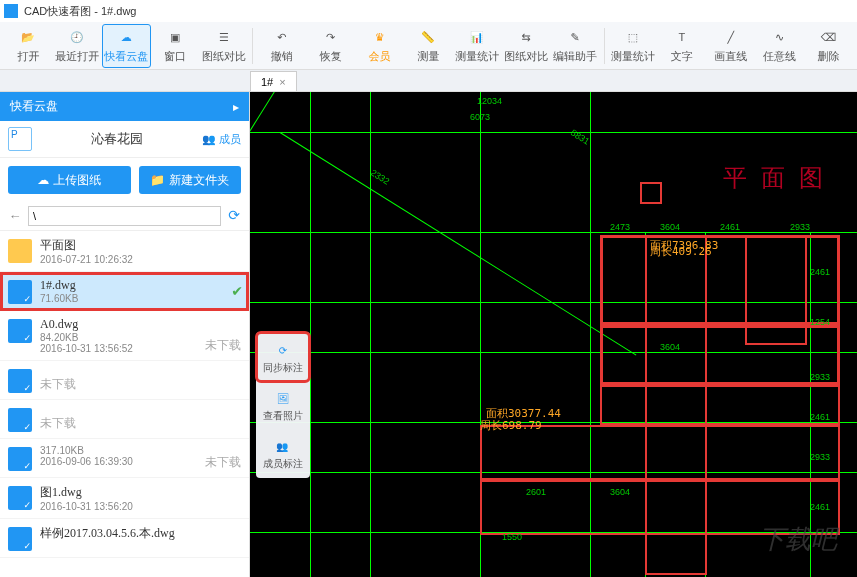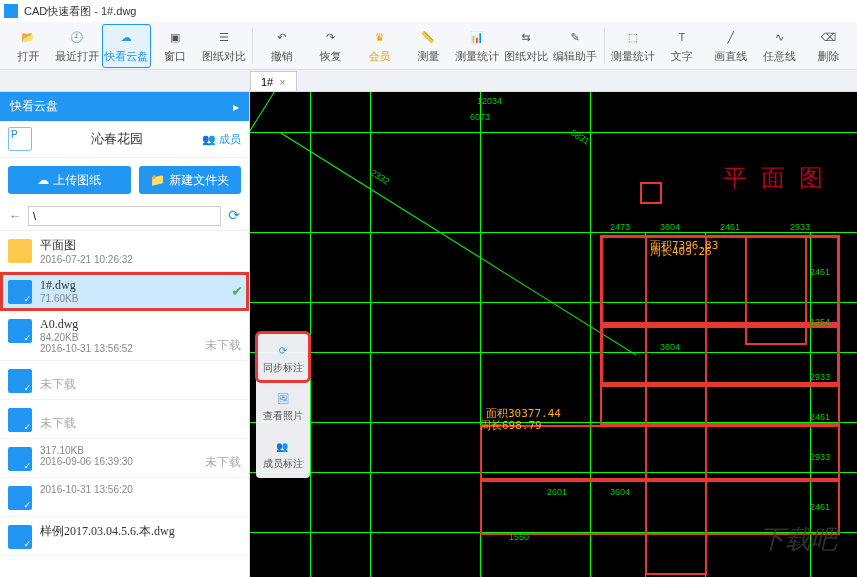--- a/index.html
+++ b/index.html
@@ -223,20 +223,21 @@
           <div class="file-icon"></div>
           <div class="file-info">
             <div class="file-size">317.10KB</div>
             <div class="file-date">2016-09-06 16:39:30</div>
           </div>
           <div class="file-status">未下载</div>
         </div>
         <div class="file-item">
           <div class="file-icon"></div>
           <div class="file-info">
+            <div class="file-name">图1.dwg</div>
             <div class="file-date">2016-10-31 13:56:20</div>
           </div>
         </div>
         <div class="file-item">
           <div class="file-icon"></div>
           <div class="file-info">
             <div class="file-name">样例2017.03.04.5.6.本.dwg</div>
           </div>
         </div>
       </div>
@@ -300,19 +301,19 @@
       <div class="dim" style="left:410px;top:130px">3604</div>
       <div class="dim" style="left:470px;top:130px">2461</div>
       <div class="dim" style="left:540px;top:130px">2933</div>
       <div class="dim" style="left:560px;top:175px">2461</div>
       <div class="dim" style="left:560px;top:225px">1254</div>
       <div class="dim" style="left:560px;top:280px">2933</div>
       <div class="dim" style="left:560px;top:320px">2461</div>
       <div class="dim" style="left:560px;top:360px">2933</div>
       <div class="dim" style="left:560px;top:410px">2461</div>
       <div class="dim" style="left:410px;top:250px">3604</div>
-      <div class="dim" style="left:297px;top:395px">2601</div>
+      <div class="dim" style="left:276px;top:395px">2601</div>
       <div class="dim" style="left:360px;top:395px">3604</div>
-      <div class="dim" style="left:259px;top:440px">1550</div>
+      <div class="dim" style="left:252px;top:440px">1550</div>
     </div>
     <div class="wm">下载吧</div>
   </div>
 </div>
 
 </body></html>

